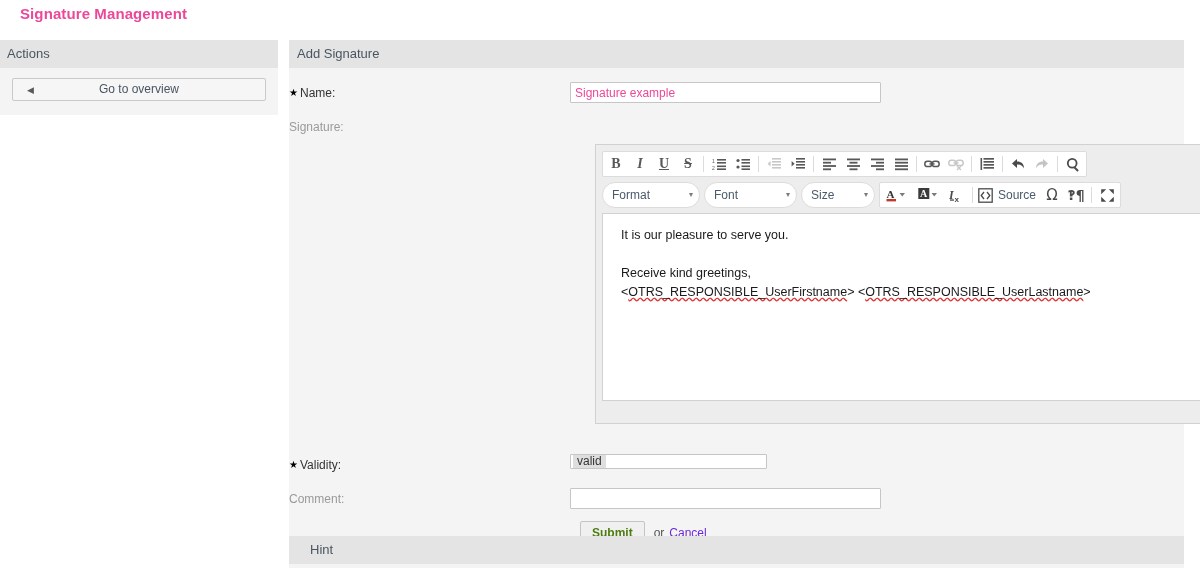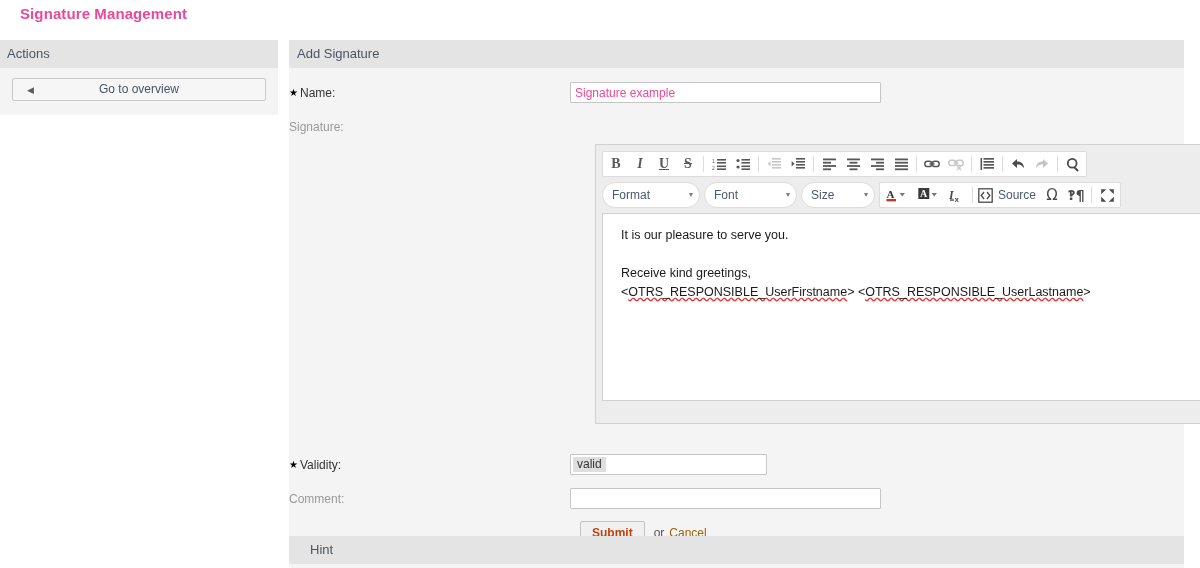--- a/index.html
+++ b/index.html
@@ -122,21 +122,21 @@
     font-size: 12px;
     color: #ec4899;
     padding: 0 4px;
     font-family: "Liberation Sans", sans-serif;
     outline: none;
     border-radius: 1px;
   }
 
   .select-box {
     width: 197px;
-    height: 21px;
+    height: 15px;
     border: 1px solid #c6c6c6;
     background: #ffffff;
     border-radius: 1px;
     display: flex;
     align-items: center;
     padding-left: 2px;
     overflow: hidden;
   }
   .select-option {
     background: #dedede;
@@ -243,33 +243,33 @@
     align-items: center;
     margin-left: 291px;
     margin-top: 2px;
   }
   .submit-btn {
     border: 1px solid #c4c4c4;
     background: #f0f0f0;
     border-radius: 2px;
     font-size: 12px;
     font-weight: bold;
-    color: #c2410c;
+    color: #4d7c0f;
     padding: 4px 11px;
     cursor: pointer;
     font-family: "Liberation Sans", sans-serif;
   }
   .or-text {
     font-size: 12px;
     color: #555555;
     margin: 0 5px 0 9px;
   }
   .cancel-link {
     font-size: 12px;
-    color: #a16207;
+    color: #6d28d9;
     text-decoration: none;
     cursor: pointer;
   }
 
   svg { display: block; }
 </style>
 </head>
 <body>
 
 <div class="page-title">Signature Management</div>

